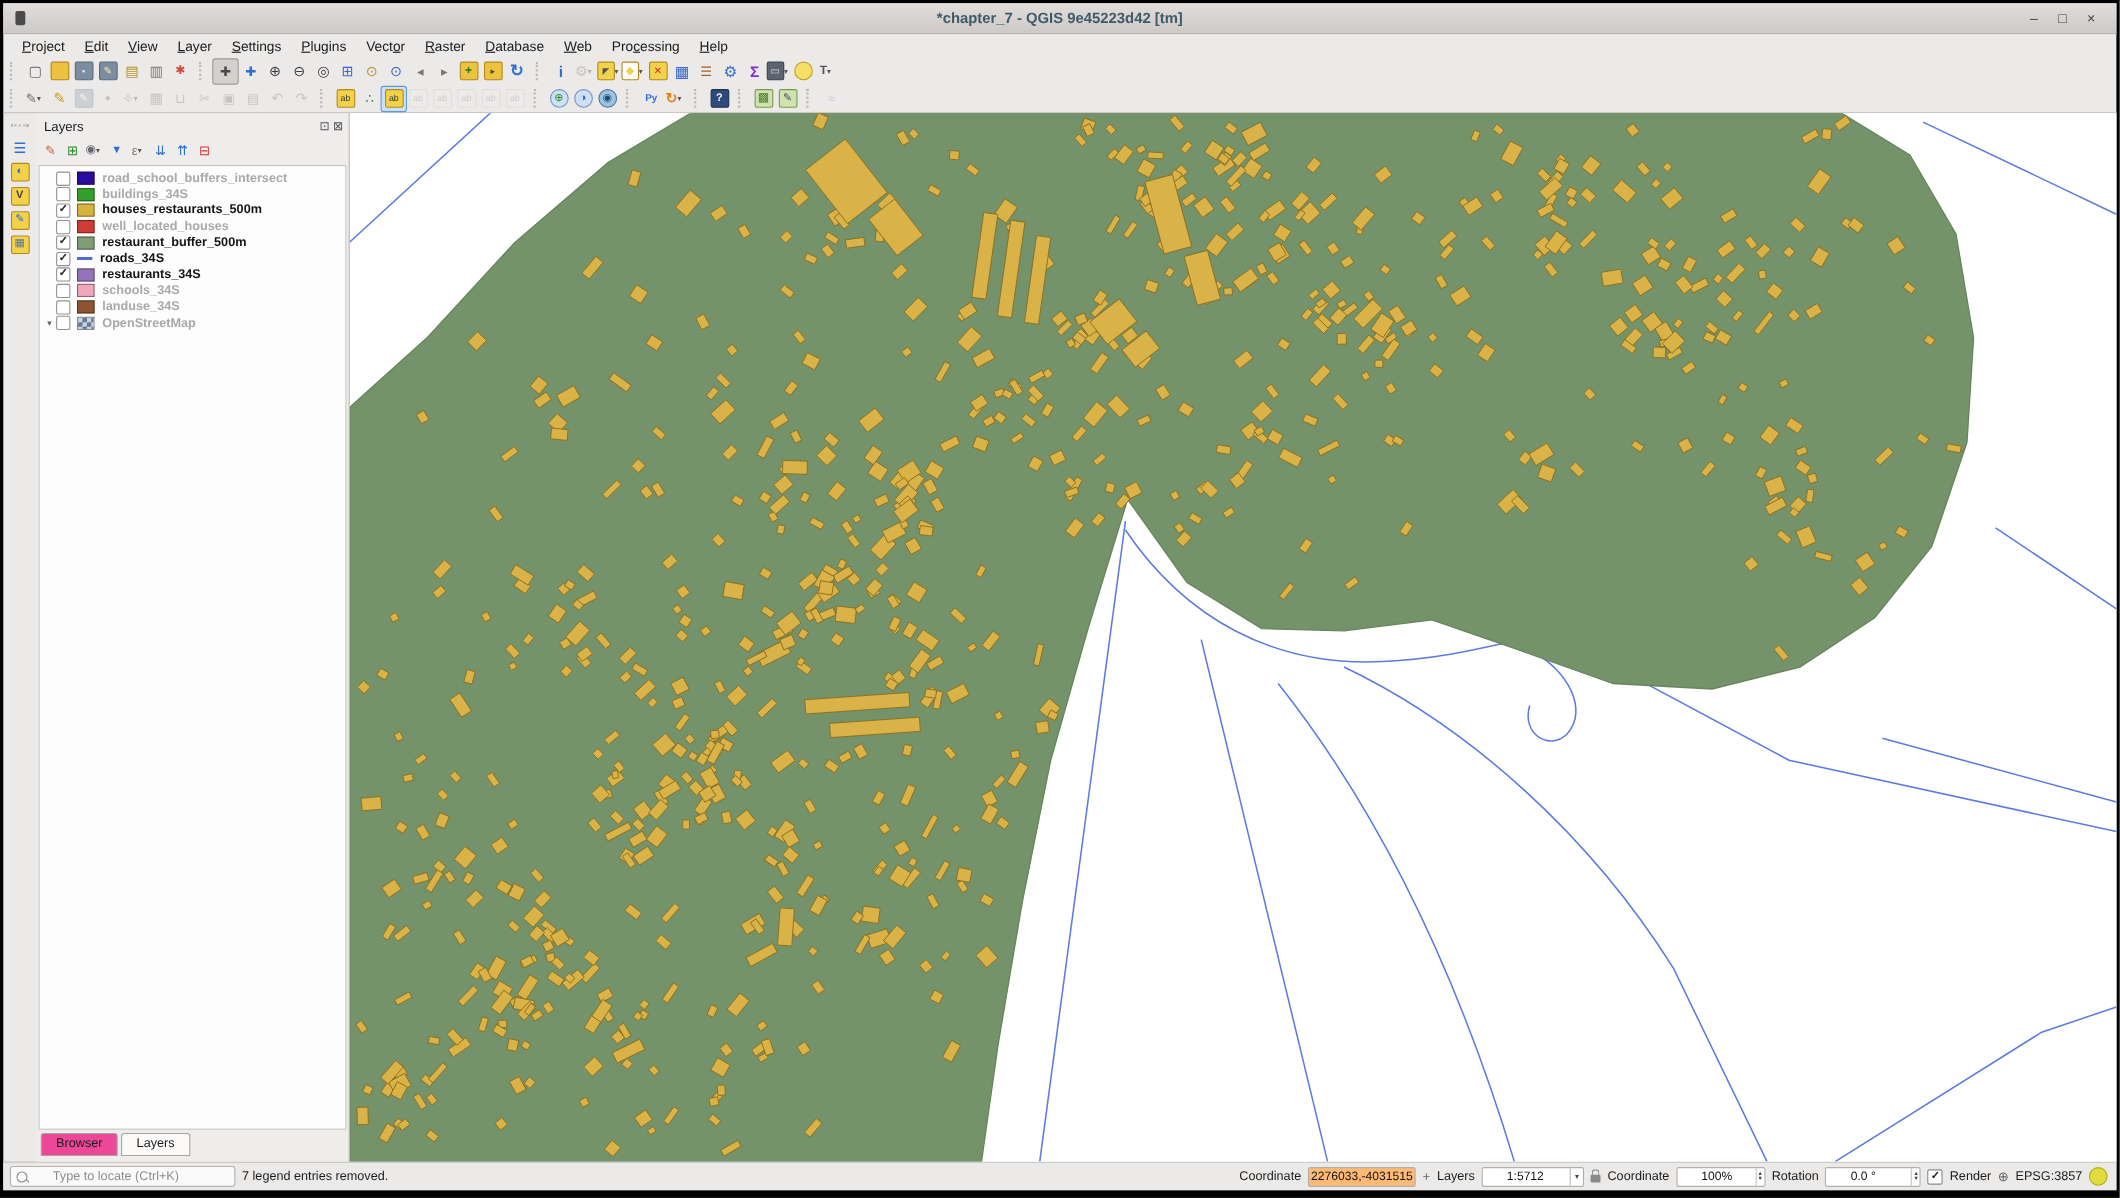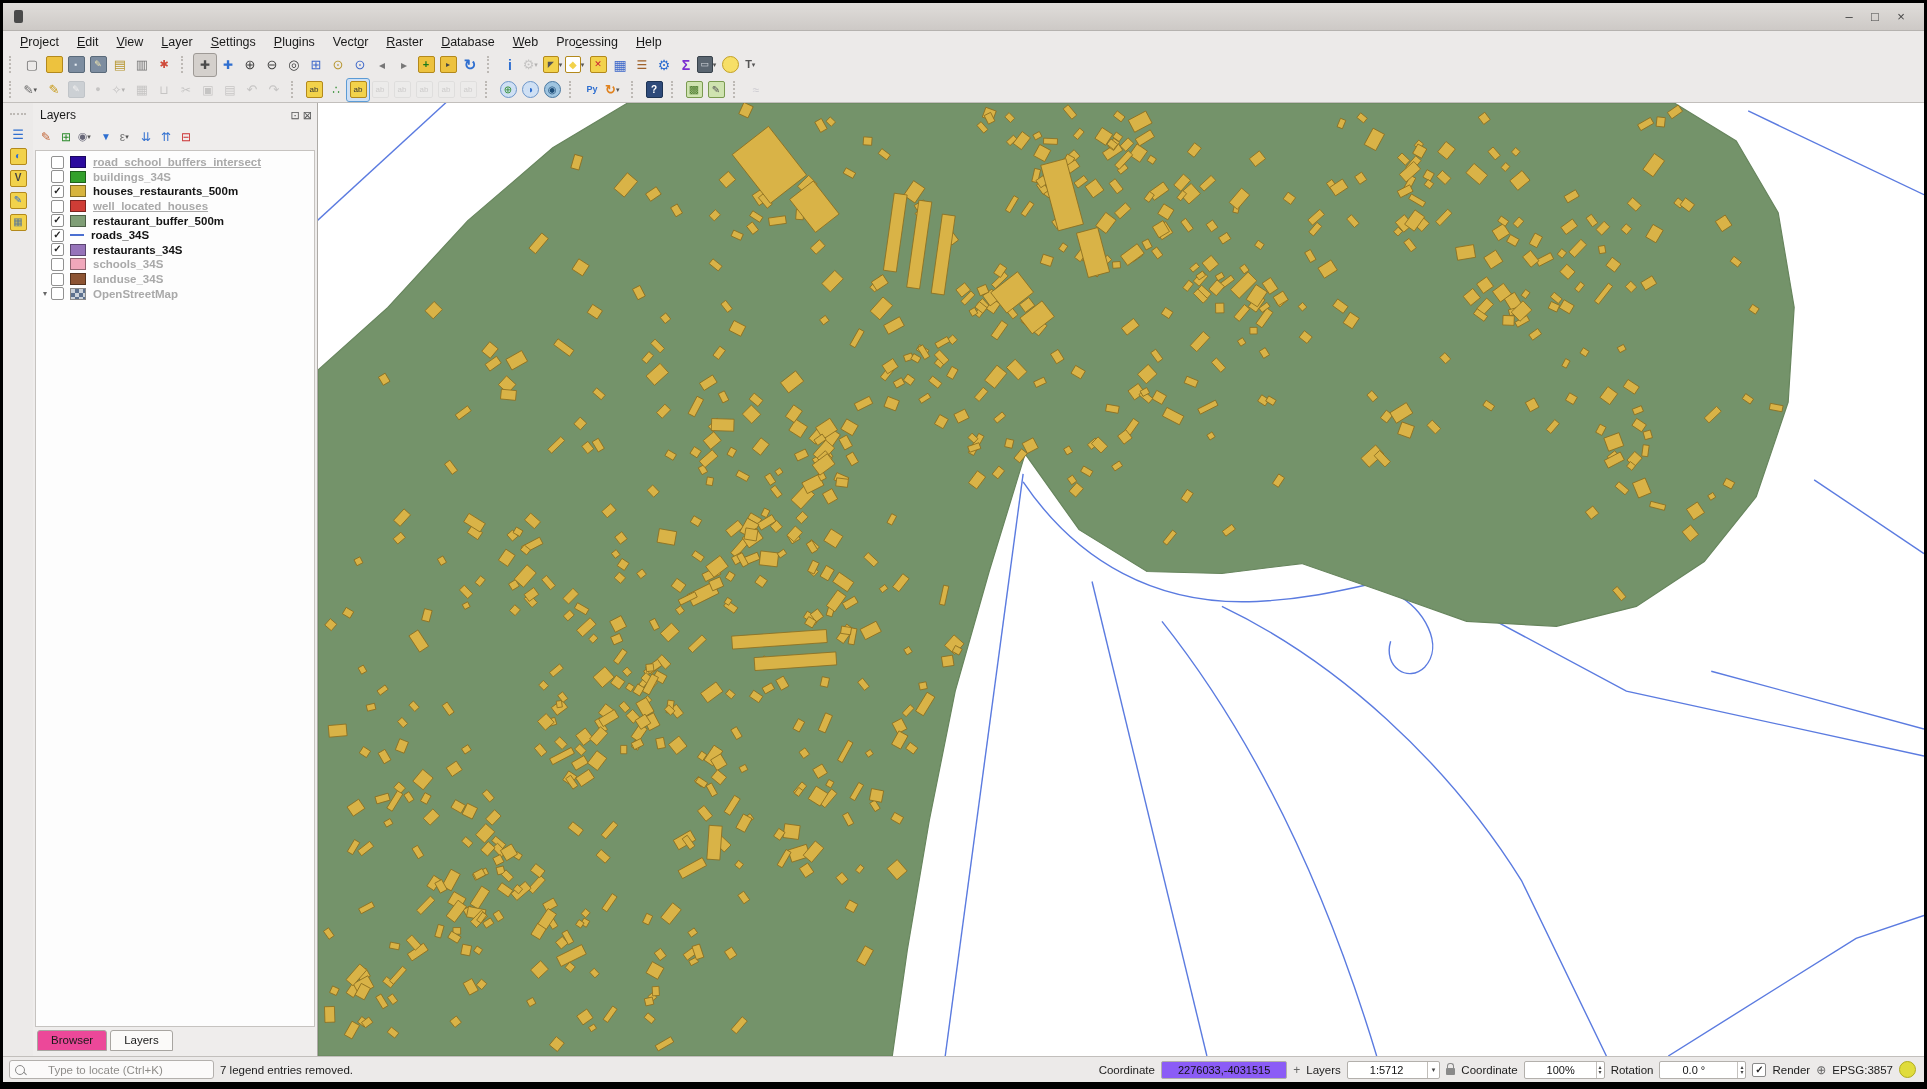--- a/index.html
+++ b/index.html
@@ -44,41 +44,41 @@
   .lcb{width:11px;height:11px;border:1px solid #919191;background:#fff;border-radius:2px;font-size:10px;
        line-height:10px;text-align:center;color:#222;margin-right:6px;flex:0 0 auto;font-weight:bold;}
   .lsw{width:14px;height:10px;margin-right:7px;border:1px solid rgba(0,0,0,.4);flex:0 0 auto;}
   .lsw.line{border:none;background:linear-gradient(#0000 0 4px,#4b6fd1 4px 6px,#0000 6px 10px);}
   .lsw.raster{border:1px solid #8a8a8a;
     background-image:linear-gradient(45deg,#5d7290 25%,transparent 25%,transparent 75%,#5d7290 75%),
                      linear-gradient(45deg,#5d7290 25%,#ccd3db 25%,#ccd3db 75%,#5d7290 75%);
     background-size:8px 8px;background-position:0 0,4px 4px;}
   .llab{font-size:11.5px;font-weight:bold;color:#141414;white-space:nowrap;}
   .llab.dis{color:#a9a9a9;}
-  .llab.ul{text-decoration:underline;}
+  .llab.ul{}
   #ptabs{height:26px;display:flex;align-items:flex-start;padding:3px 0 0 4px;gap:3px;}
   .ptab{padding:3px 13px 4px;font-size:11.5px;border:1px solid #a8a5a1;background:#ec4899;
         border-radius:3px 3px 0 0;color:#1a1a1a;}
   .ptab.active{background:#fbfaf9;}
   #map{flex:1 1 auto;position:relative;background:#fff;min-width:0;}
   #map svg{position:absolute;inset:0;width:100%;height:100%;display:block;}
   
   #statusbar{height:25px;flex:0 0 auto;background:#eceae9;border-top:1px solid #c2bfbc;display:flex;
              align-items:center;padding:0 8px 0 6px;gap:6px;font-size:11.5px;color:#1c1c1c;}
   #locator{width:198px;height:17px;border:1px solid #b3b0ad;border-radius:3px;background:#fbfafa;
            display:flex;align-items:center;padding-left:5px;gap:4px;flex:0 0 auto;}
   #locinput{border:none;outline:none;background:transparent;font-size:11.5px;width:160px;
             font-family:"Liberation Sans",sans-serif;color:#333;margin-left:17px;}
   #locinput::placeholder{color:#8f8d8a;}
   .mag{width:8px;height:8px;border:1.4px solid #8a8a8a;border-radius:50%;position:relative;flex:0 0 auto;}
   .mag::after{content:"";position:absolute;width:4px;height:1.4px;background:#8a8a8a;transform:rotate(45deg);
               right:-3px;bottom:-1px;}
   .sp{flex:1;}
-  .sbinput{background:#8b5cf6;border:1px solid #b3b0ac;height:16px;display:inline-flex;align-items:center;
-           justify-content:center;padding:0 16px;font-size:11px;border-radius:2px;color:#111;}
+  .sbinput{background:#fdba74;border:1px solid #b3b0ac;height:16px;display:inline-flex;align-items:center;
+           justify-content:center;padding:0 2px;font-size:11px;border-radius:2px;color:#111;}
   .sbcombo{background:#fff;border:1px solid #b3b0ac;height:16px;display:inline-flex;align-items:center;
            border-radius:2px;font-size:11px;color:#111;padding-left:17px;}
   .sbcombo .val{padding:0 5px;min-width:52px;}
   .dd2{border-left:1px solid #c0bdb9;padding:0 4px;font-size:7px;color:#444;align-self:stretch;display:flex;align-items:center;}
   .spinarr{display:inline-flex;flex-direction:column;line-height:5px;font-size:6px;color:#444;
            border-left:1px solid #c5c2bf;padding:0 2px;margin-left:4px;align-self:stretch;justify-content:center;}
   .lock{width:9px;height:7px;background:#8a8a8a;border-radius:1px;position:relative;margin-top:4px;flex:0 0 auto;}
   .lock::before{content:"";position:absolute;top:-5px;left:1px;width:5px;height:5px;border:1.6px solid #8a8a8a;
                 border-bottom:none;border-radius:3px 3px 0 0;}
   .cb2{width:12px;height:12px;border:1px solid #8a8a8a;background:#fff;border-radius:2px;font-size:10px;
@@ -86,20 +86,21 @@
   .sbico{font-size:12px;color:#666;line-height:1;}
   #bubble{width:15px;height:15px;border-radius:50%;background:#e0dc3c;border:1px solid #b0ac20;
           color:#fff;font-size:8px;text-align:center;line-height:14px;flex:0 0 auto;}
 </style>
 </head>
 <body>
 
 <div id="win">
   <div id="titlebar">
     <span id="appicon"></span>
+    <span id="title">*chapter_7 - QGIS 9e45223d42 [tm]</span>
     <span id="wctls">
       <span class="wctl">–</span>
       <span class="wctl">□</span>
       <span class="wctl">×</span>
     </span>
   </div>
   <div id="menubar">
       <span class="menu-item"><u>P</u>roject</span>
       <span class="menu-item"><u>E</u>dit</span>
       <span class="menu-item"><u>V</u>iew</span>

